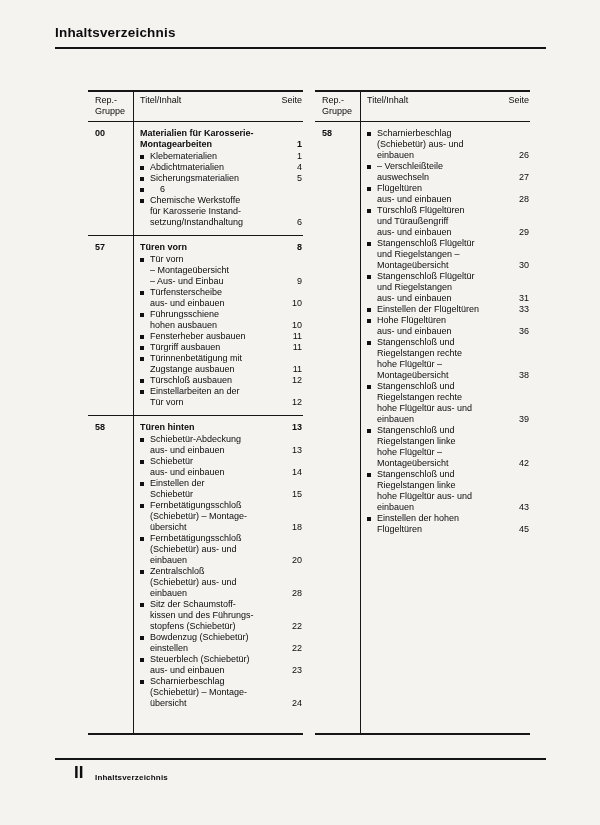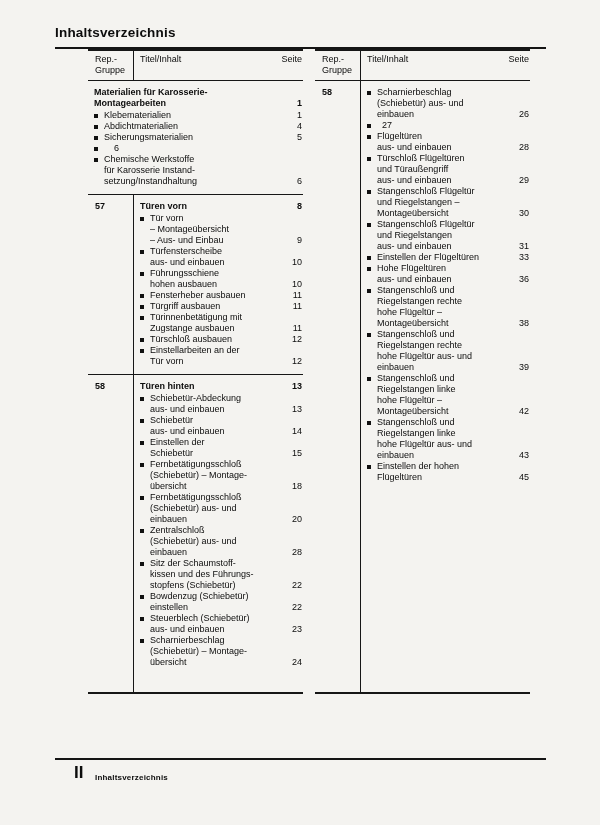--- a/index.html
+++ b/index.html
@@ -7,21 +7,21 @@
     width:600px;height:825px;
     background:#f4f3f0;
     font-family:"Liberation Sans","DejaVu Sans",sans-serif;
     color:#0c0c0c;
     position:relative;
     overflow:hidden;
   }
   .page{position:absolute;inset:0;padding:25px 54px 0 55px;box-sizing:border-box;}
   .doc-title{font-size:13.5px;font-weight:bold;letter-spacing:.2px;margin:0;}
   .title-rule{height:2px;background:#141414;margin-top:7px;width:491px;}
-  .columns{display:flex;gap:12px;margin-left:33px;height:645px;width:442px;}
+  .columns{display:flex;gap:12px;margin-left:33px;margin-top:41px;height:645px;width:442px;}
   .toc-table{
     flex:1 1 0;display:flex;flex-direction:column;
     border-top:2px solid #161616;border-bottom:2px solid #161616;
     font-size:9px;line-height:11px;
   }
   .row-flex{display:flex;}
   .col-group{flex:0 0 46px;box-sizing:border-box;border-right:1px solid #161616;padding:4px 4px 2px 7px;}
   .toc-head{border-bottom:1px solid #161616;}
   .head-group{white-space:pre-line;font-weight:normal;padding-top:3px;padding-bottom:4px;}
   .col-body{flex:1 1 auto;min-width:0;box-sizing:border-box;padding:3px 1px 4px 6px;}
@@ -53,20 +53,21 @@
       <section class="toc-table">
         <div class="toc-head row-flex">
           <div class="col-group head-group">Rep.-
 Gruppe</div>
           <div class="col-body head-body">
             <span class="head-title">Titel/Inhalt</span>
             <span class="head-page">Seite</span>
           </div>
         </div>
         <div class="toc-section row-flex">
+          <div class="col-group">00</div>
           <div class="col-body sec-body">
             <div class="row title-row">
               <span class="txt bold">Materialien für Karosserie-
 Montagearbeiten</span>
               <span class="pg bold">1</span>
             </div>
             <div class="row item-row">
               <span class="bullet"></span>
               <span class="txt">Klebematerialien</span>
               <span class="pg">1</span>
@@ -238,20 +239,22 @@
           <div class="col-body sec-body">
             <div class="row item-row">
               <span class="bullet"></span>
               <span class="txt">Scharnierbeschlag
 (Schiebetür) aus- und
 einbauen</span>
               <span class="pg">26</span>
             </div>
             <div class="row item-row">
               <span class="bullet"></span>
+              <span class="txt">– Verschleißteile
+auswechseln</span>
               <span class="pg">27</span>
             </div>
             <div class="row item-row">
               <span class="bullet"></span>
               <span class="txt">Flügeltüren
 aus- und einbauen</span>
               <span class="pg">28</span>
             </div>
             <div class="row item-row">
               <span class="bullet"></span>

